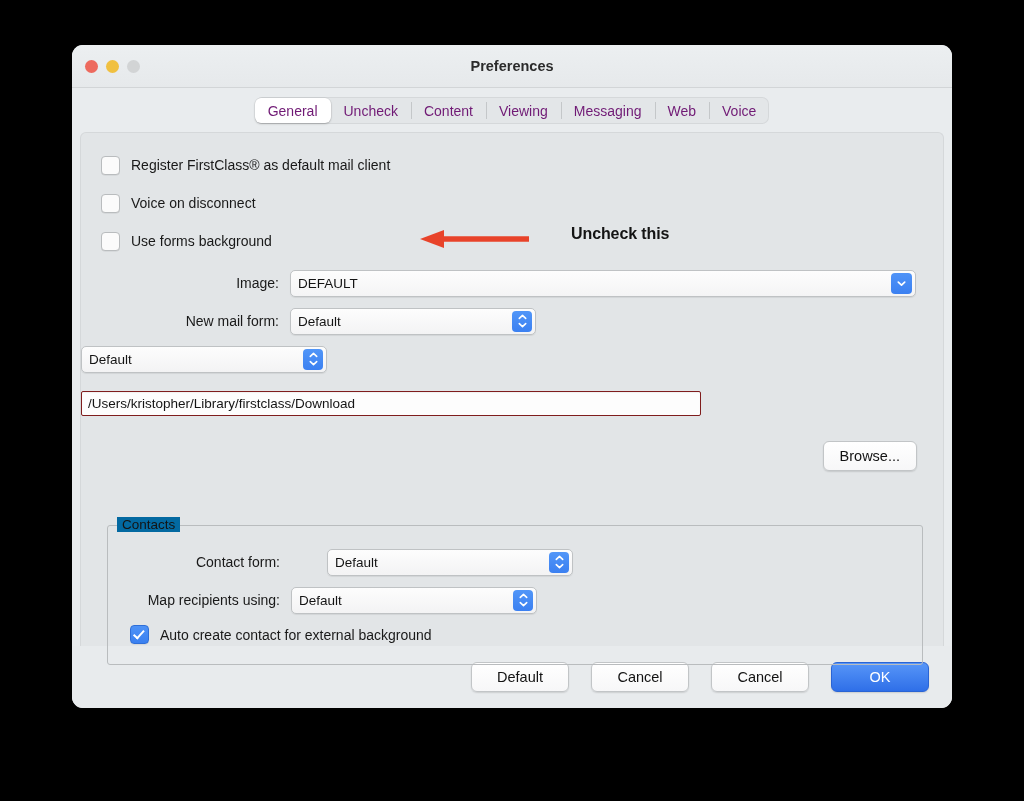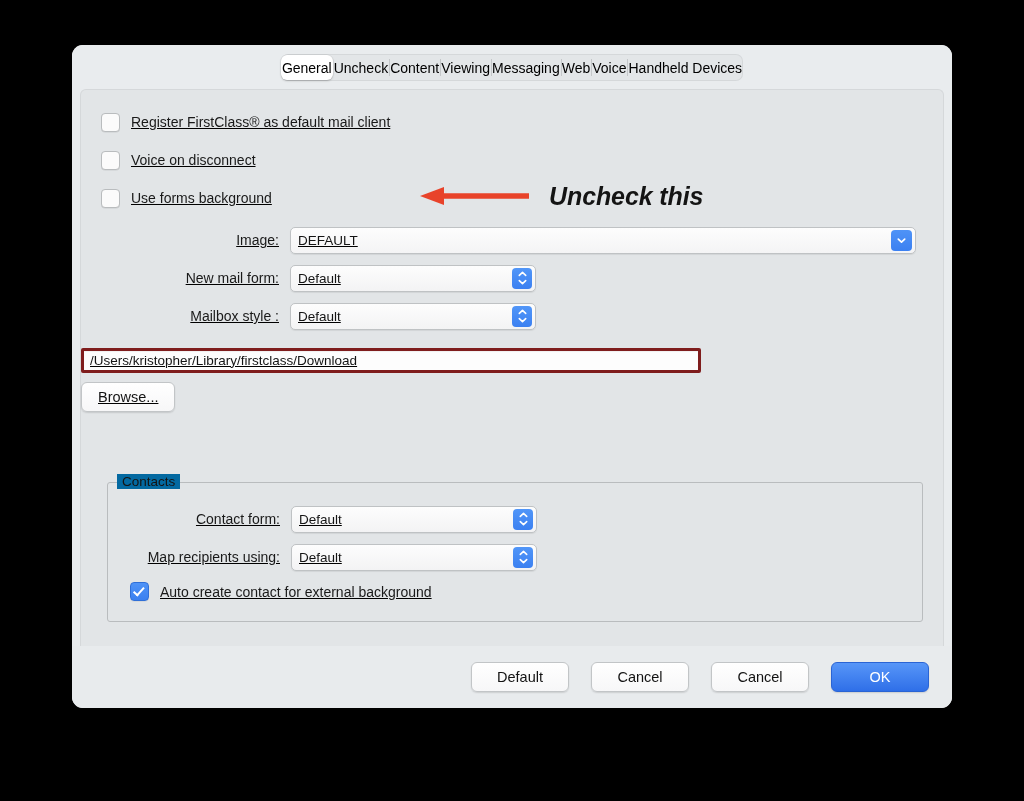--- a/index.html
+++ b/index.html
@@ -77,23 +77,23 @@
     align-items: stretch;
     height: 27px;
     background: #e3e6e8;
     border-radius: 7px;
     box-shadow: inset 0 0 0 1px rgba(0,0,0,0.06);
     padding: 0;
   }
   .tab {
     display: flex;
     align-items: center;
-    padding: 0 1px;
+    padding: 0 13px;
     font-size: 14px;
-    color: #000000;
+    color: #701a75;
     border-radius: 6px;
     position: relative;
     white-space: nowrap;
   }
   .tab + .tab::before {
     content: "";
     position: absolute;
     left: 0;
     top: 5px;
     bottom: 5px;
@@ -118,21 +118,20 @@
     border-bottom: none;
     border-radius: 6px 6px 0 0;
     position: relative;
     padding: 13px 0 0 0;
   }
 
   .row {
     display: flex;
     align-items: center;
     position: relative;
-    text-decoration: underline;
   }
 
   
   .cbrow { margin: 0 0 0 20px; height: 38px; }
   .checkbox {
     width: 17px;
     height: 17px;
     border-radius: 4px;
     background: #fbfbfb;
     border: 1px solid #b9bcbe;
@@ -167,21 +166,21 @@
     font-size: 14px;
     color: #191919;
     text-align: right;
     padding-right: 11px;
     flex: 0 0 auto;
   }
 
   .textfield {
     height: 25px;
     background: #fdfdfd;
-    border: 3px solid #7f1d1d;
+    border: 1px solid #7f1d1d;
     border-radius: 2px;
     display: flex;
     align-items: center;
     padding: 0 6px;
     font-size: 13.5px;
     color: #141414;
     box-sizing: border-box;
     box-shadow: inset 0 1px 1px rgba(0,0,0,0.05);
   }
 
@@ -296,34 +295,41 @@
   }
 
   
   .annot-arrow {
     position: absolute;
     left: 338px;
     top: 96px;
   }
   .annot-text {
     position: absolute;
-    left: 468px;
+    left: 490px;
     top: 92px;
-    font-size: 25px;
+    font-size: 16px;
     font-weight: bold;
     color: #141414;
     letter-spacing: -0.1px;
-    font-style: italic;
   }
 </style>
 </head>
 <body>
 
 <div class="window">
 
+  <div class="titlebar">
+    <div class="traffic">
+      <div class="light close"></div>
+      <div class="light min"></div>
+      <div class="light zoom"></div>
+    </div>
+    <div class="window-title">Preferences</div>
+  </div>
 
   <div class="tabbar-wrap">
     <div class="tabbar">
       <div class="tab active">
           <span>General</span>
         </div>
       <div class="tab">
           <span>Uncheck</span>
         </div>
       <div class="tab">
@@ -333,23 +339,20 @@
           <span>Viewing</span>
         </div>
       <div class="tab">
           <span>Messaging</span>
         </div>
       <div class="tab">
           <span>Web</span>
         </div>
       <div class="tab">
           <span>Voice</span>
-        </div>
-      <div class="tab">
-          <span>Handheld Devices</span>
         </div>
     </div>
   </div>
 
   <div class="content">
 
     <div class="row cbrow">
       <div class="checkbox"></div>
       <div class="cb-label">Register FirstClass® as default mail client</div>
     </div>
@@ -385,48 +388,47 @@
               <path d="M2.3 4.4 L5.5 1.4 L8.7 4.4" fill="none" stroke="#ffffff" stroke-width="1.6" stroke-linecap="round" stroke-linejoin="round"></path>
             </svg>
           <svg width="11" height="6" viewBox="0 0 11 6">
               <path d="M2.3 1.6 L5.5 4.6 L8.7 1.6" fill="none" stroke="#ffffff" stroke-width="1.6" stroke-linecap="round" stroke-linejoin="round"></path>
             </svg>
         </span>
       </div>
     </div>
 
     <div class="row fieldrow">
-      <div class="flabel" style="width:198px;">Mailbox style :</div>
       <div class="stepperfield">
         <span>Default</span>
         <span class="stepper-btn">
           <svg width="11" height="6" viewBox="0 0 11 6">
               <path d="M2.3 4.4 L5.5 1.4 L8.7 4.4" fill="none" stroke="#ffffff" stroke-width="1.6" stroke-linecap="round" stroke-linejoin="round"></path>
             </svg>
           <svg width="11" height="6" viewBox="0 0 11 6">
               <path d="M2.3 1.6 L5.5 4.6 L8.7 1.6" fill="none" stroke="#ffffff" stroke-width="1.6" stroke-linecap="round" stroke-linejoin="round"></path>
             </svg>
         </span>
       </div>
     </div>
 
     <div class="row fieldrow" style="margin-top:6px;">
       <div class="textfield" style="width:620px;">
         <span>/Users/kristopher/Library/firstclass/Download</span>
       </div>
     </div>
 
-    <div class="row" style="justify-content:flex-start; padding-right:26px; margin-top:3px;">
+    <div class="row" style="justify-content:flex-end; padding-right:26px; margin-top:19px;">
       <button class="pushbtn" style="min-width:92px;">Browse...</button>
     </div>
 
     <div class="groupbox">
       <div class="group-title">Contacts</div>
 
-      <div class="row fieldrow" style="margin-top:17px;">
+      <div class="row fieldrow" style="margin-top:17px;gap:36px;">
         <div class="flabel" style="width:172px;">Contact form:</div>
         <div class="stepperfield">
           <span>Default</span>
           <span class="stepper-btn">
             <svg width="11" height="6" viewBox="0 0 11 6">
                 <path d="M2.3 4.4 L5.5 1.4 L8.7 4.4" fill="none" stroke="#ffffff" stroke-width="1.6" stroke-linecap="round" stroke-linejoin="round"></path>
               </svg>
             <svg width="11" height="6" viewBox="0 0 11 6">
                 <path d="M2.3 1.6 L5.5 4.6 L8.7 1.6" fill="none" stroke="#ffffff" stroke-width="1.6" stroke-linecap="round" stroke-linejoin="round"></path>
               </svg>

